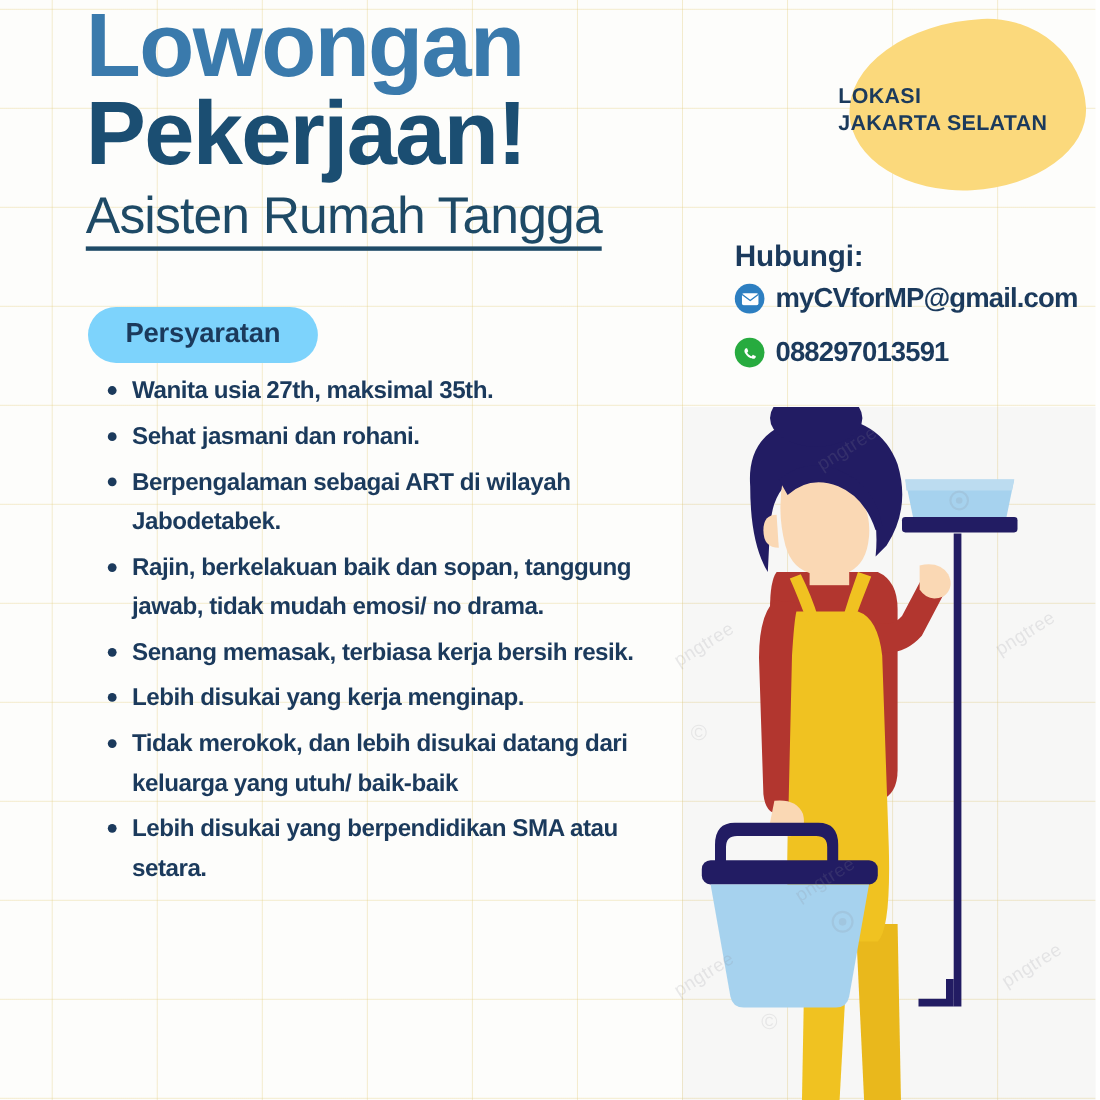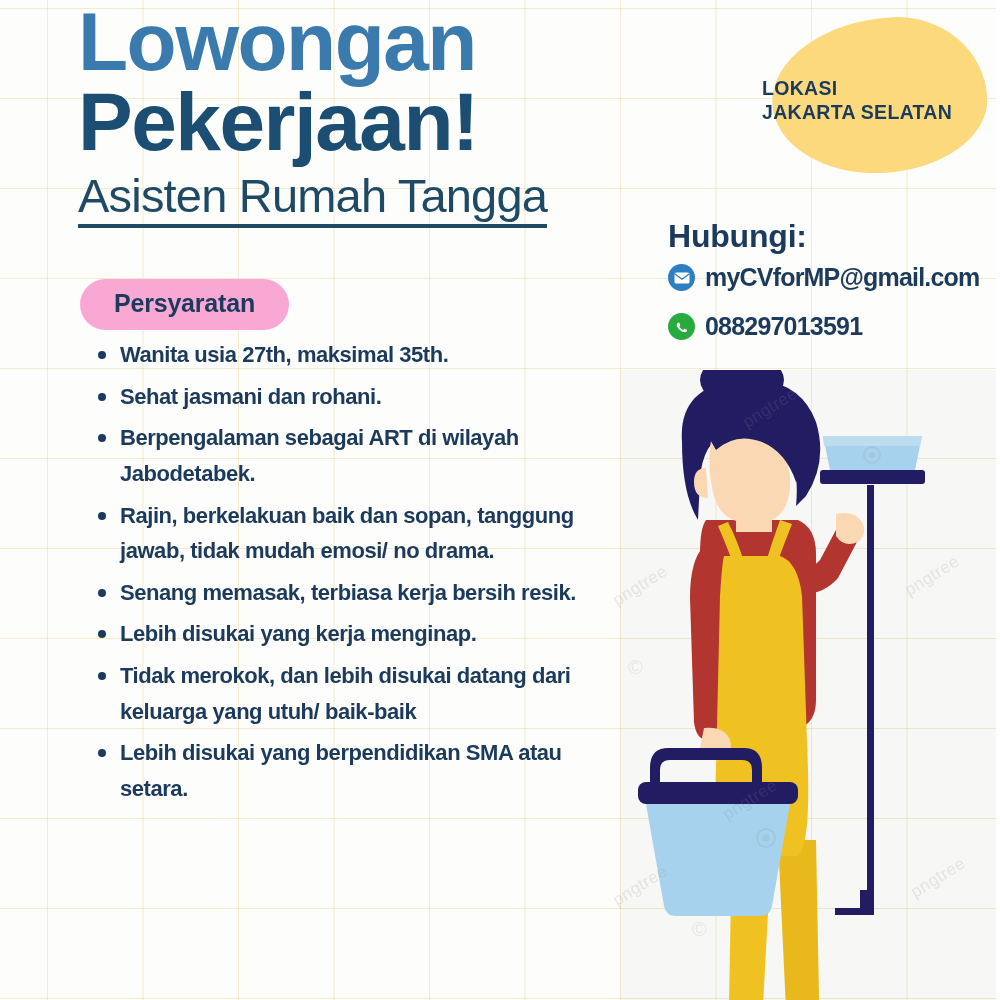--- a/index.html
+++ b/index.html
@@ -103,21 +103,21 @@
 
   
   .contact {
     position: absolute;
     left: 668px;
     top: 218px;
     width: 330px;
     color: #1b3a5c;
   }
   .contact-label {
-    font-size: 32px;
+    font-size: 27px;
     font-weight: 700;
     letter-spacing: -0.2px;
     margin-bottom: 8px;
   }
   .contact-row {
     display: flex;
     align-items: center;
     gap: 10px;
     margin-bottom: 20px;
   }
@@ -138,21 +138,21 @@
   }
   .icon-mail { background: #2d7fc1; }
   .icon-wa   { background: #27ab3f; }
 
   
   .req-pill {
     position: absolute;
     left: 80px;
     top: 279px;
     padding: 10px 34px 12px 34px;
-    background: #f9a8d4;
+    background: #7dd3fc;
     border-radius: 30px;
     color: #1b3a5c;
     font-size: 25px;
     font-weight: 700;
     letter-spacing: -0.2px;
   }
 
   
   .req-list {
     position: absolute;

